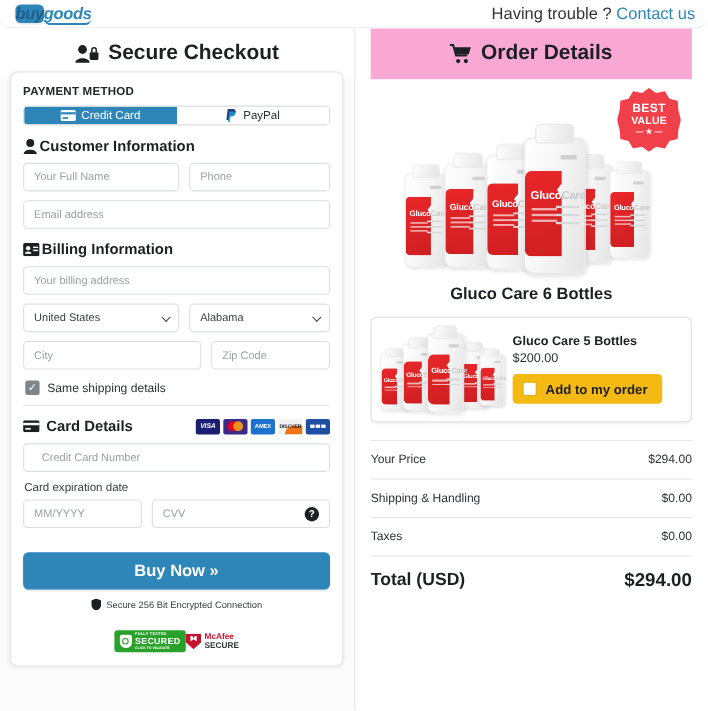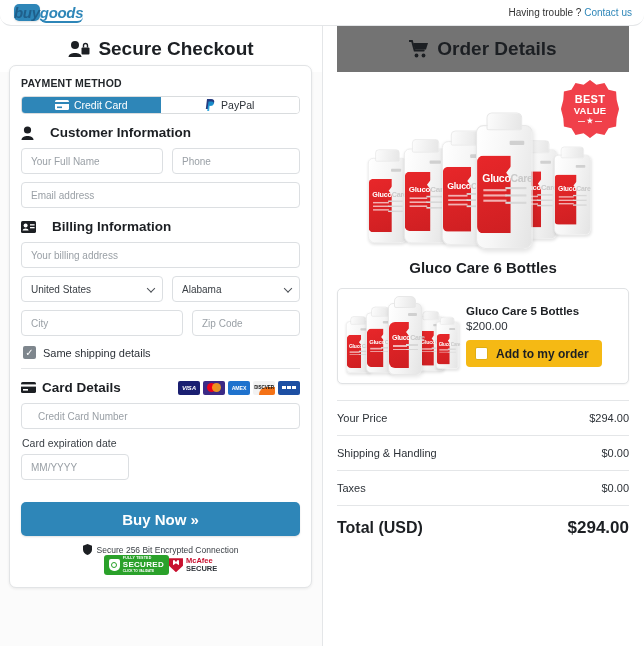--- a/index.html
+++ b/index.html
@@ -16,53 +16,53 @@
     height: 26px;
     display: flex; align-items: center; justify-content: space-between;
     padding: 0 12px 0 14px;
     border-bottom: 1px solid #e4e6e8;
     background: #fff;
     border-radius: 11px;
   }
   .logo { font-size: 15px; font-weight: bold; font-style: italic; letter-spacing: -.3px; }
   .logo .buy { color: #1f5f8b; }
   .logo .goods { color: #2e86b8; border-bottom: 2px solid #2e86b8; border-radius: 0 0 6px 6px; padding-bottom: 0px; }
-  .help { font-size: 10px; color: #333; }
+  .help { font-size: 15px; color: #333; }
   .help a { color: #2e86b8; text-decoration: none; }
 
   
   .cols { display: flex; height: 620px; }
   .left  { width: 323px; border-right: 1px solid #e4e6e8; background: #fbfbfb; position: relative; }
   .right { width: 320px; background: #fff; padding: 0 14px; }
 
   .colhead {
     height: 46px; display: flex; align-items: center; justify-content: center;
     gap: 8px; font-size: 19px; font-weight: bold; color: #1c1f23;
-    background: #737373;
+    background: #f9a8d4;
   }
   .left .colhead { background: #fff; }
 
   
   .card {
     position: absolute; left: 9px; top: 39px; width: 303px;
     background: #fff; border: 1px solid #e2e4e6; border-radius: 7px;
     box-shadow: 0 1px 3px rgba(0,0,0,.07);
     padding: 11px 11px 12px 11px;
   }
   .pm-label { font-size: 10.5px; font-weight: bold; letter-spacing: .2px; color: #23272b; margin-bottom: 7px; }
 
   .tabs { display: flex; border-radius: 4px; overflow: hidden; border: 1px solid #d9dcde; }
   .tab {
     flex: 1; height: 16px; display: flex; align-items: center; justify-content: center;
     gap: 5px; font-size: 10.5px; background: #fff; color: #2c3137; cursor: pointer;
   }
   .tab.active { background: #2e86b8; color: #fff; font-weight: normal; }
 
   .sec-head {
-    display: flex; align-items: center; gap: 16px;
+    display: flex; align-items: center; gap: 2px;
     font-size: 13.5px; font-weight: bold; color: #1c1f23;
     margin: 11px 0 8px 0;
     text-align: center;
   }
   .sec-head.with-brands { justify-content: space-between; }
   .sec-head .lbl { display: flex; align-items: center; gap: 6px; }
 
   .row { display: flex; gap: 9px; margin-bottom: 8px; }
   .fld {
     flex: 1; height: 26px; border: 1px solid #dcdfe2; border-radius: 4px;
@@ -121,21 +121,21 @@
     margin-top: 14px; height: 34px; width: 100%;
     background: #2e86b8; color: #fff; border: none; border-radius: 5px;
     font-size: 15px; font-weight: bold; cursor: pointer;
     font-family: "Liberation Sans", sans-serif;
     box-shadow: 0 1px 2px rgba(0,0,0,.12);
   }
   .secline {
     display: flex; align-items: center; justify-content: center; gap: 5px;
     font-size: 8.5px; color: #3b4046; margin-top: 8px;
   }
-  .badges { display: flex; justify-content: center; margin-top: 0; }
+  .badges { display: flex; justify-content: center; margin-top: 18px; }
   .badge-green {
     background: #2aa12a; border-radius: 3px; padding: 2px 5px; display: flex; align-items: center; gap: 3px;
   }
   .badge-green .shield { width: 11px; height: 12px; background: #fff; border-radius: 2px 2px 5px 5px; display:flex; align-items:center; justify-content:center; }
   .badge-green .shield i { width:6px; height:6px; border:1.5px solid #2aa12a; border-radius:50%; display:block; }
   .badge-green .txt { color: #fff; font-size: 7px; font-weight: bold; line-height: 1.1; text-align: left; }
   .badge-green .txt .t1 { font-size: 3.6px; display:block; letter-spacing: .2px; }
   .badge-green .txt .t2 { font-size: 8px; display:block; letter-spacing: .3px; }
   .badge-green .txt .t3 { font-size: 3.2px; display:block; }
   .badge-mc { display: flex; align-items: center; gap: 3px; background:#fff; }
@@ -376,20 +376,24 @@
         </span>
       </div>
 
       <div class="row">
         <div class="fld" style="padding-left:16px">Credit Card Number</div>
       </div>
 
       <div class="lbl-small">Card expiration date</div>
       <div class="row">
         <div class="fld w35">MM/YYYY</div>
+        <div class="fld">
+          <span>CVV</span>
+          <span class="cvvhelp">?</span>
+        </div>
       </div>
 
       <button class="buy">Buy Now »</button>
 
       <div class="secline">
         <span>
           <svg width="9" height="11" viewBox="0 0 9 11">
             <path d="M4.5 0 L9 1.8 V5.5 C9 8.3 6.9 10.3 4.5 11 C2.1 10.3 0 8.3 0 5.5 V1.8 Z" fill="#1c1f23"></path>
           </svg>
         </span>

